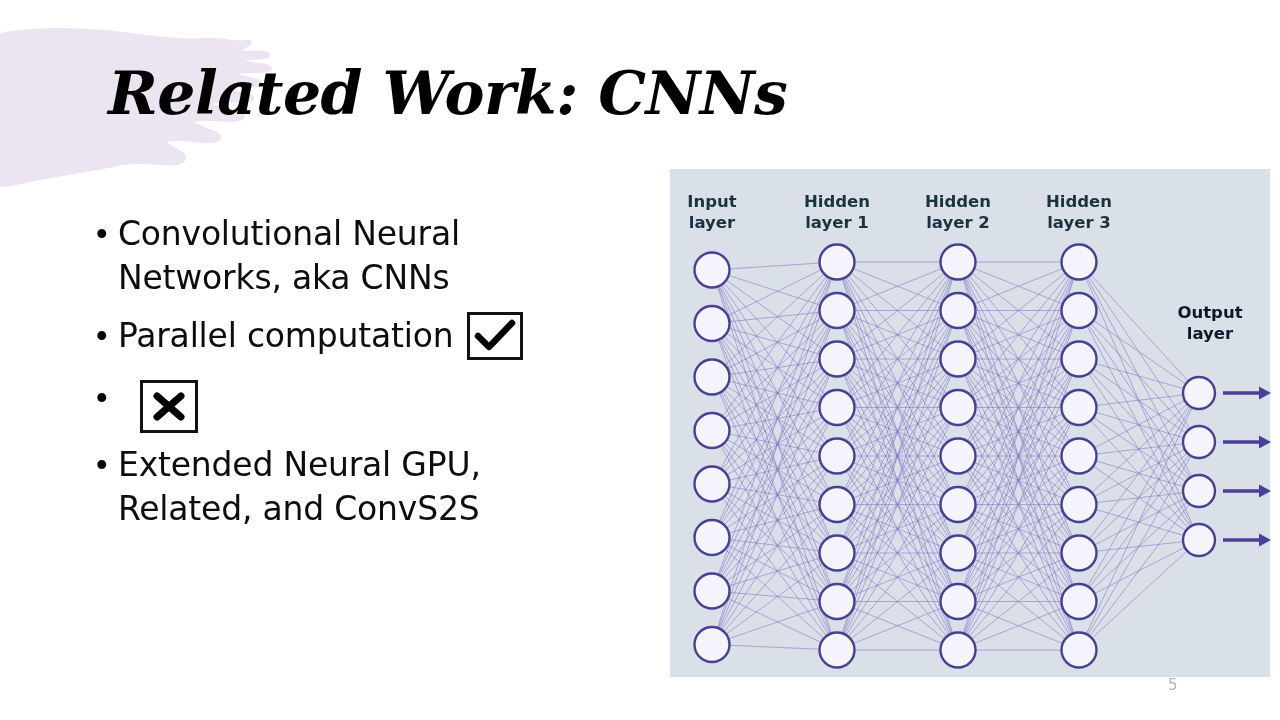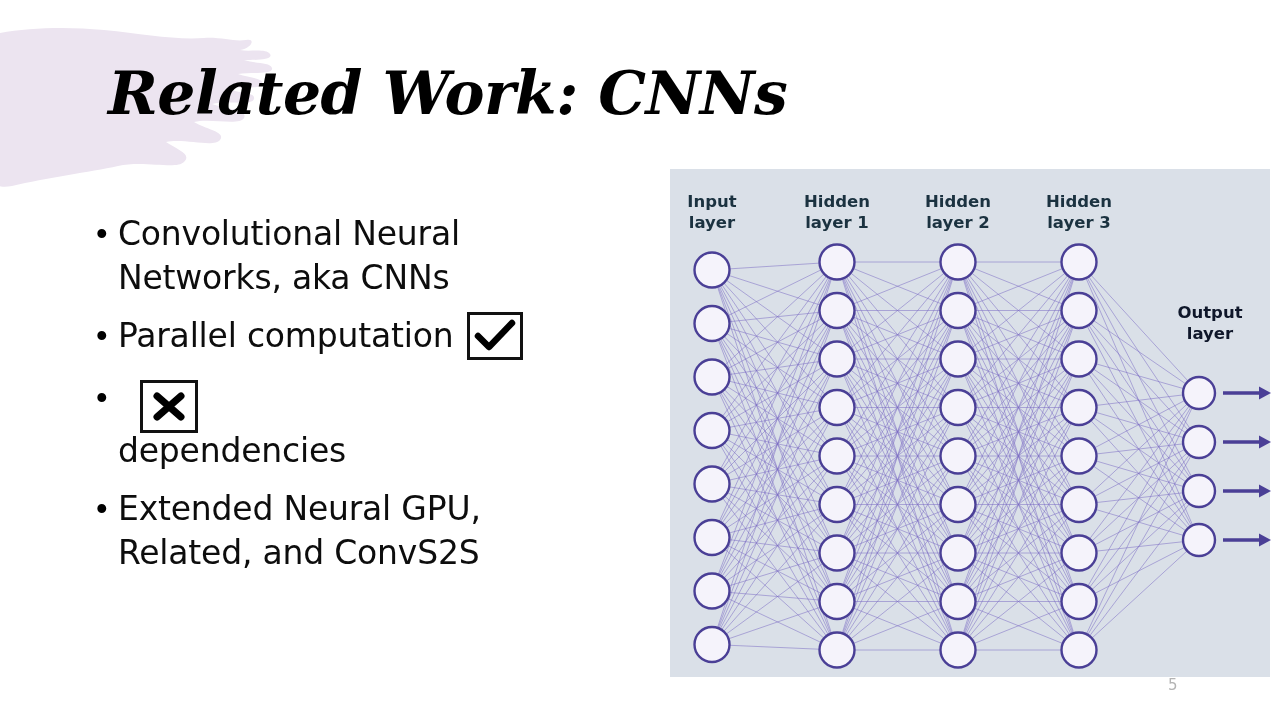--- a/index.html
+++ b/index.html
@@ -197,21 +197,20 @@
       <span class="bullet-text">
         <span class="row-inline">
           <span class="mark-cross-wrap">
             <span class="markbox cross">
               <svg width="52" height="47" viewBox="0 0 52 47" aria-hidden="true">
                 <path d="M14 13 L38 34 M38 13 L14 34" fill="none" stroke="#000000" stroke-width="7" stroke-linecap="round"></path>
               </svg>
             </span>
           </span>
         </span>
-        <span style="display:block">dependencies</span>
       </span>
     </li>
 
     <li class="bullet-row">
       <span class="bullet-dot">•</span>
       <span class="bullet-text">Extended Neural GPU, Related, and ConvS2S</span>
     </li>
 
   </ul>
 

